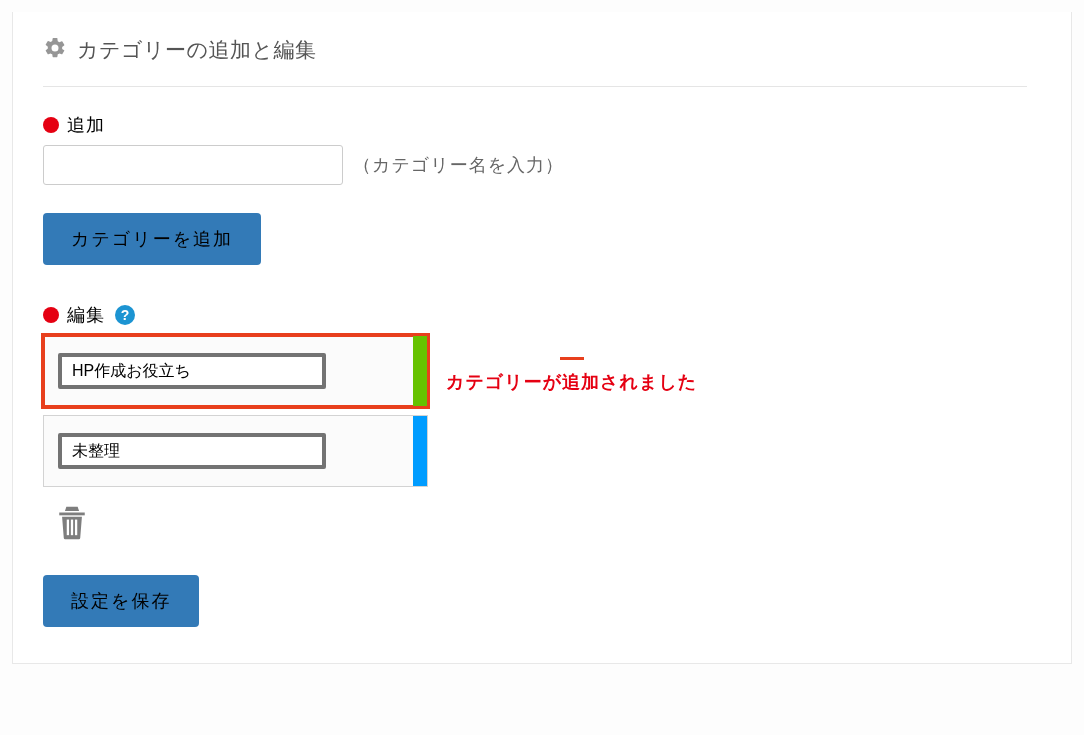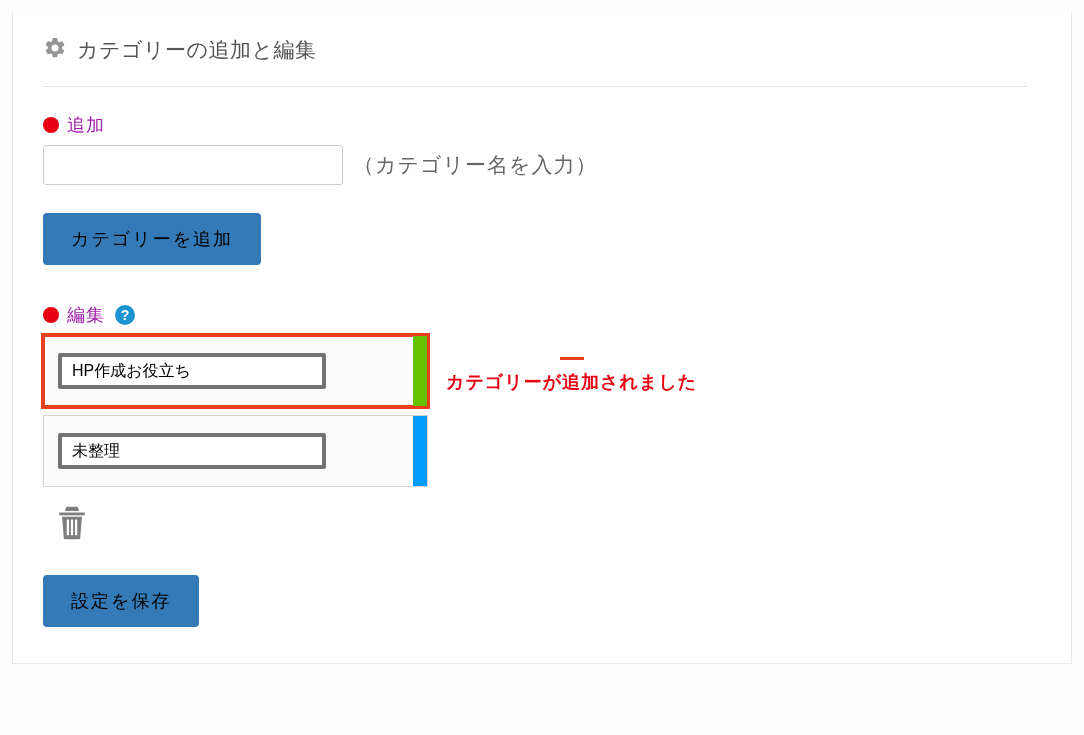--- a/index.html
+++ b/index.html
@@ -40,21 +40,21 @@
       margin-bottom: 8px;
     }
     .red-dot {
       width: 16px; height: 16px;
       border-radius: 50%;
       background: #e50012;
       display: inline-block;
     }
     .section-label-text {
       font-size: 18px;
-      color: #a21caf;
+      color: #000000;
       letter-spacing: 1px;
     }
     .help-icon {
       width: 20px; height: 20px;
       border-radius: 50%;
       background: #1c94d2;
       color: #fff;
       font-weight: bold;
       display: inline-flex;
       align-items: center;
@@ -71,21 +71,21 @@
     .text-input {
       width: 300px;
       height: 40px;
       border: 1px solid #ccc;
       border-radius: 3px;
       padding: 0 10px;
       font-size: 16px;
       background: #fff;
     }
     .hint-text {
-      font-size: 21px;
+      font-size: 18px;
       color: #666;
       letter-spacing: 1px;
     }
     .btn {
       background: #337ab7;
       color: #000000;
       border: none;
       border-radius: 4px;
       font-size: 18px;
       padding: 14px 28px;

